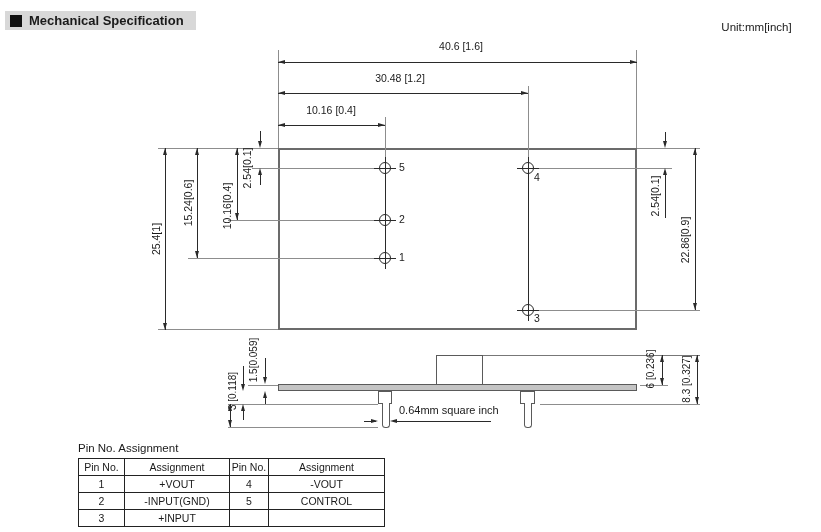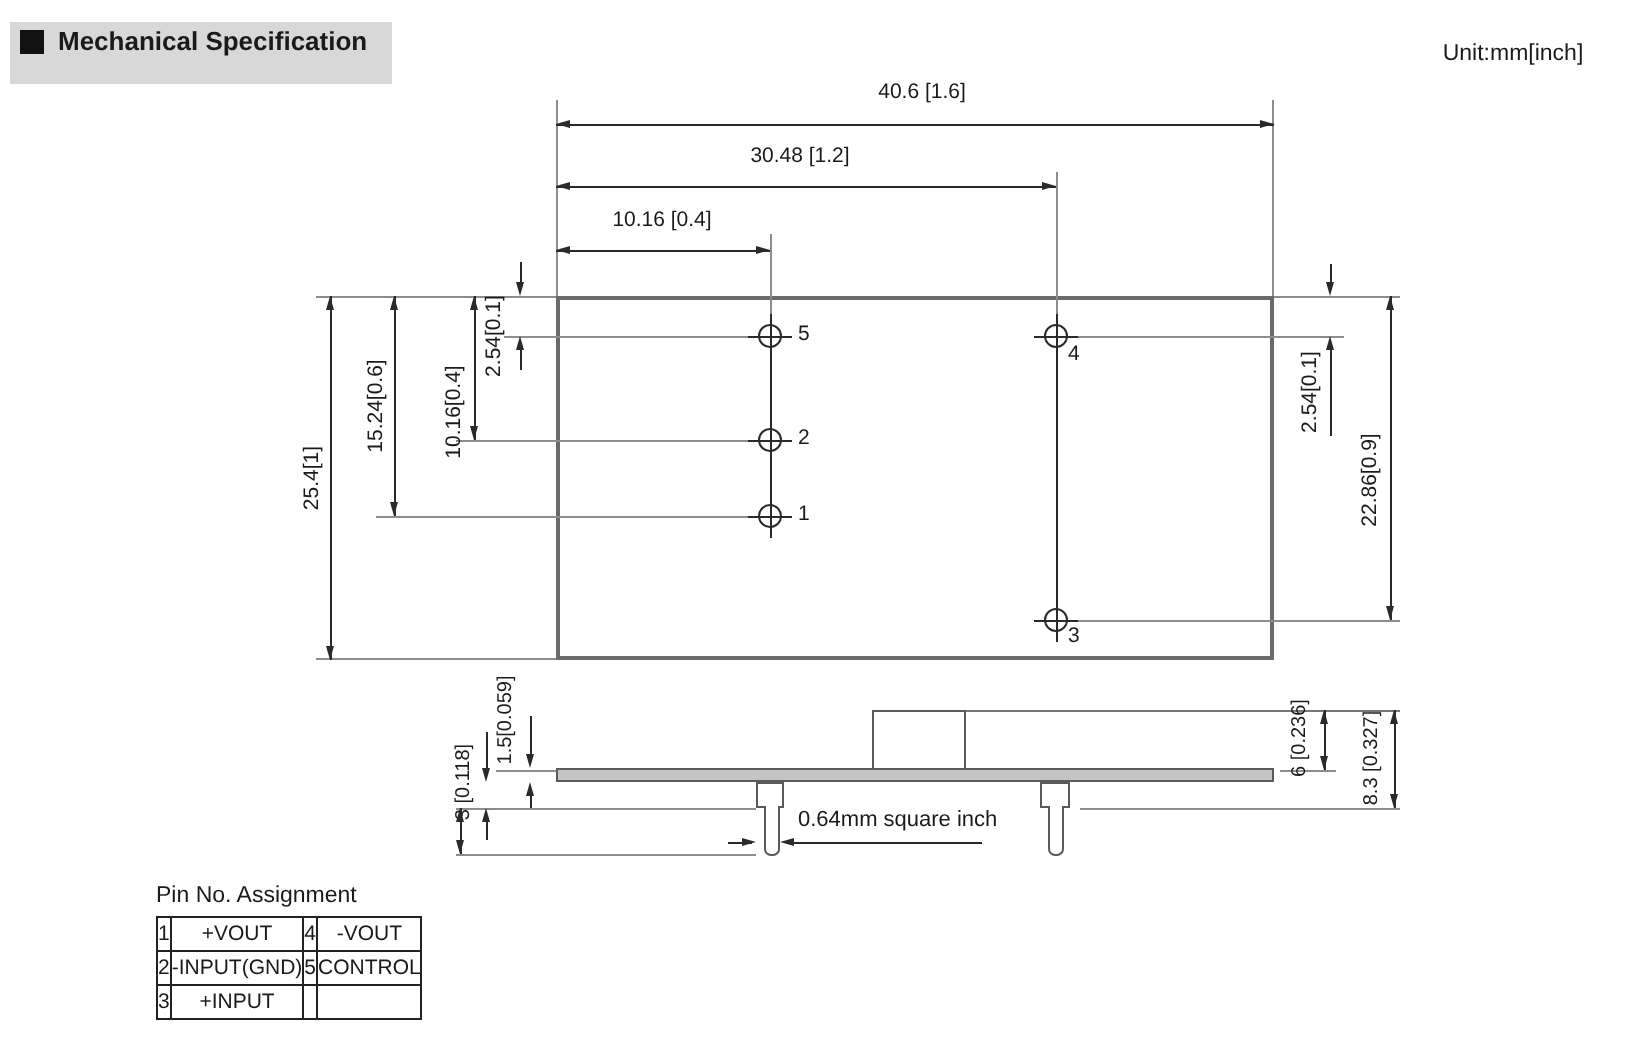--- a/index.html
+++ b/index.html
@@ -1,19 +1,19 @@
 <!DOCTYPE html>
 <html><head>
 <meta charset="utf-8">
 <style>
   html,body{margin:0;padding:0;background:#fff;}
   .stage{position:relative;width:821px;height:532px;background:#fff;overflow:hidden;
          font-family:"Liberation Sans","DejaVu Sans",sans-serif;color:#1a1a1a;}
   
-  .hbar{position:absolute;left:5px;top:11px;width:191px;height:31px;background:#d8d8d8;}
+  .hbar{position:absolute;left:5px;top:11px;width:191px;height:19px;background:#d8d8d8;}
   .hsq{position:absolute;left:5px;top:3.5px;width:12px;height:12px;background:#111;}
   .htitle{position:absolute;left:24px;top:1.5px;font-size:13px;font-weight:bold;white-space:nowrap;}
   .unit{position:absolute;left:700px;top:21px;width:113px;text-align:center;font-size:11.5px;}
   
   .hl,.vl,.hd,.vd{position:absolute;}
   .hl{height:1px;background:#8d8d8d;}
   .vl{width:1px;background:#8d8d8d;}
   .hd{height:1px;background:#2a2a2a;}
   .vd{width:1px;background:#2a2a2a;}
   
@@ -206,20 +206,26 @@
 
     <div class="vd" style="left:697px;top:355px;height:49px;"></div>
     <span class="ar u" style="left:694.5px;top:355px;"></span>
     <span class="ar d" style="left:694.5px;top:397px;"></span>
     <div class="vt" style="left:686px;top:379px;font-size:10px;">8.3 [0.327]</div>
   </div>
 
   <div class="ttitle">Pin No. Assignment</div>
   <table class="pt">
     <tbody>
+        <tr>
+      <th class="c1">Pin No.</th>
+      <th class="c2">Assignment</th>
+      <th class="c3">Pin No.</th>
+      <th class="c4">Assignment</th>
+    </tr>
     <tr>
       <td>1</td>
       <td>+VOUT</td>
       <td>4</td>
       <td>-VOUT</td>
     </tr>
     <tr>
       <td>2</td>
       <td>-INPUT(GND)</td>
       <td>5</td>

